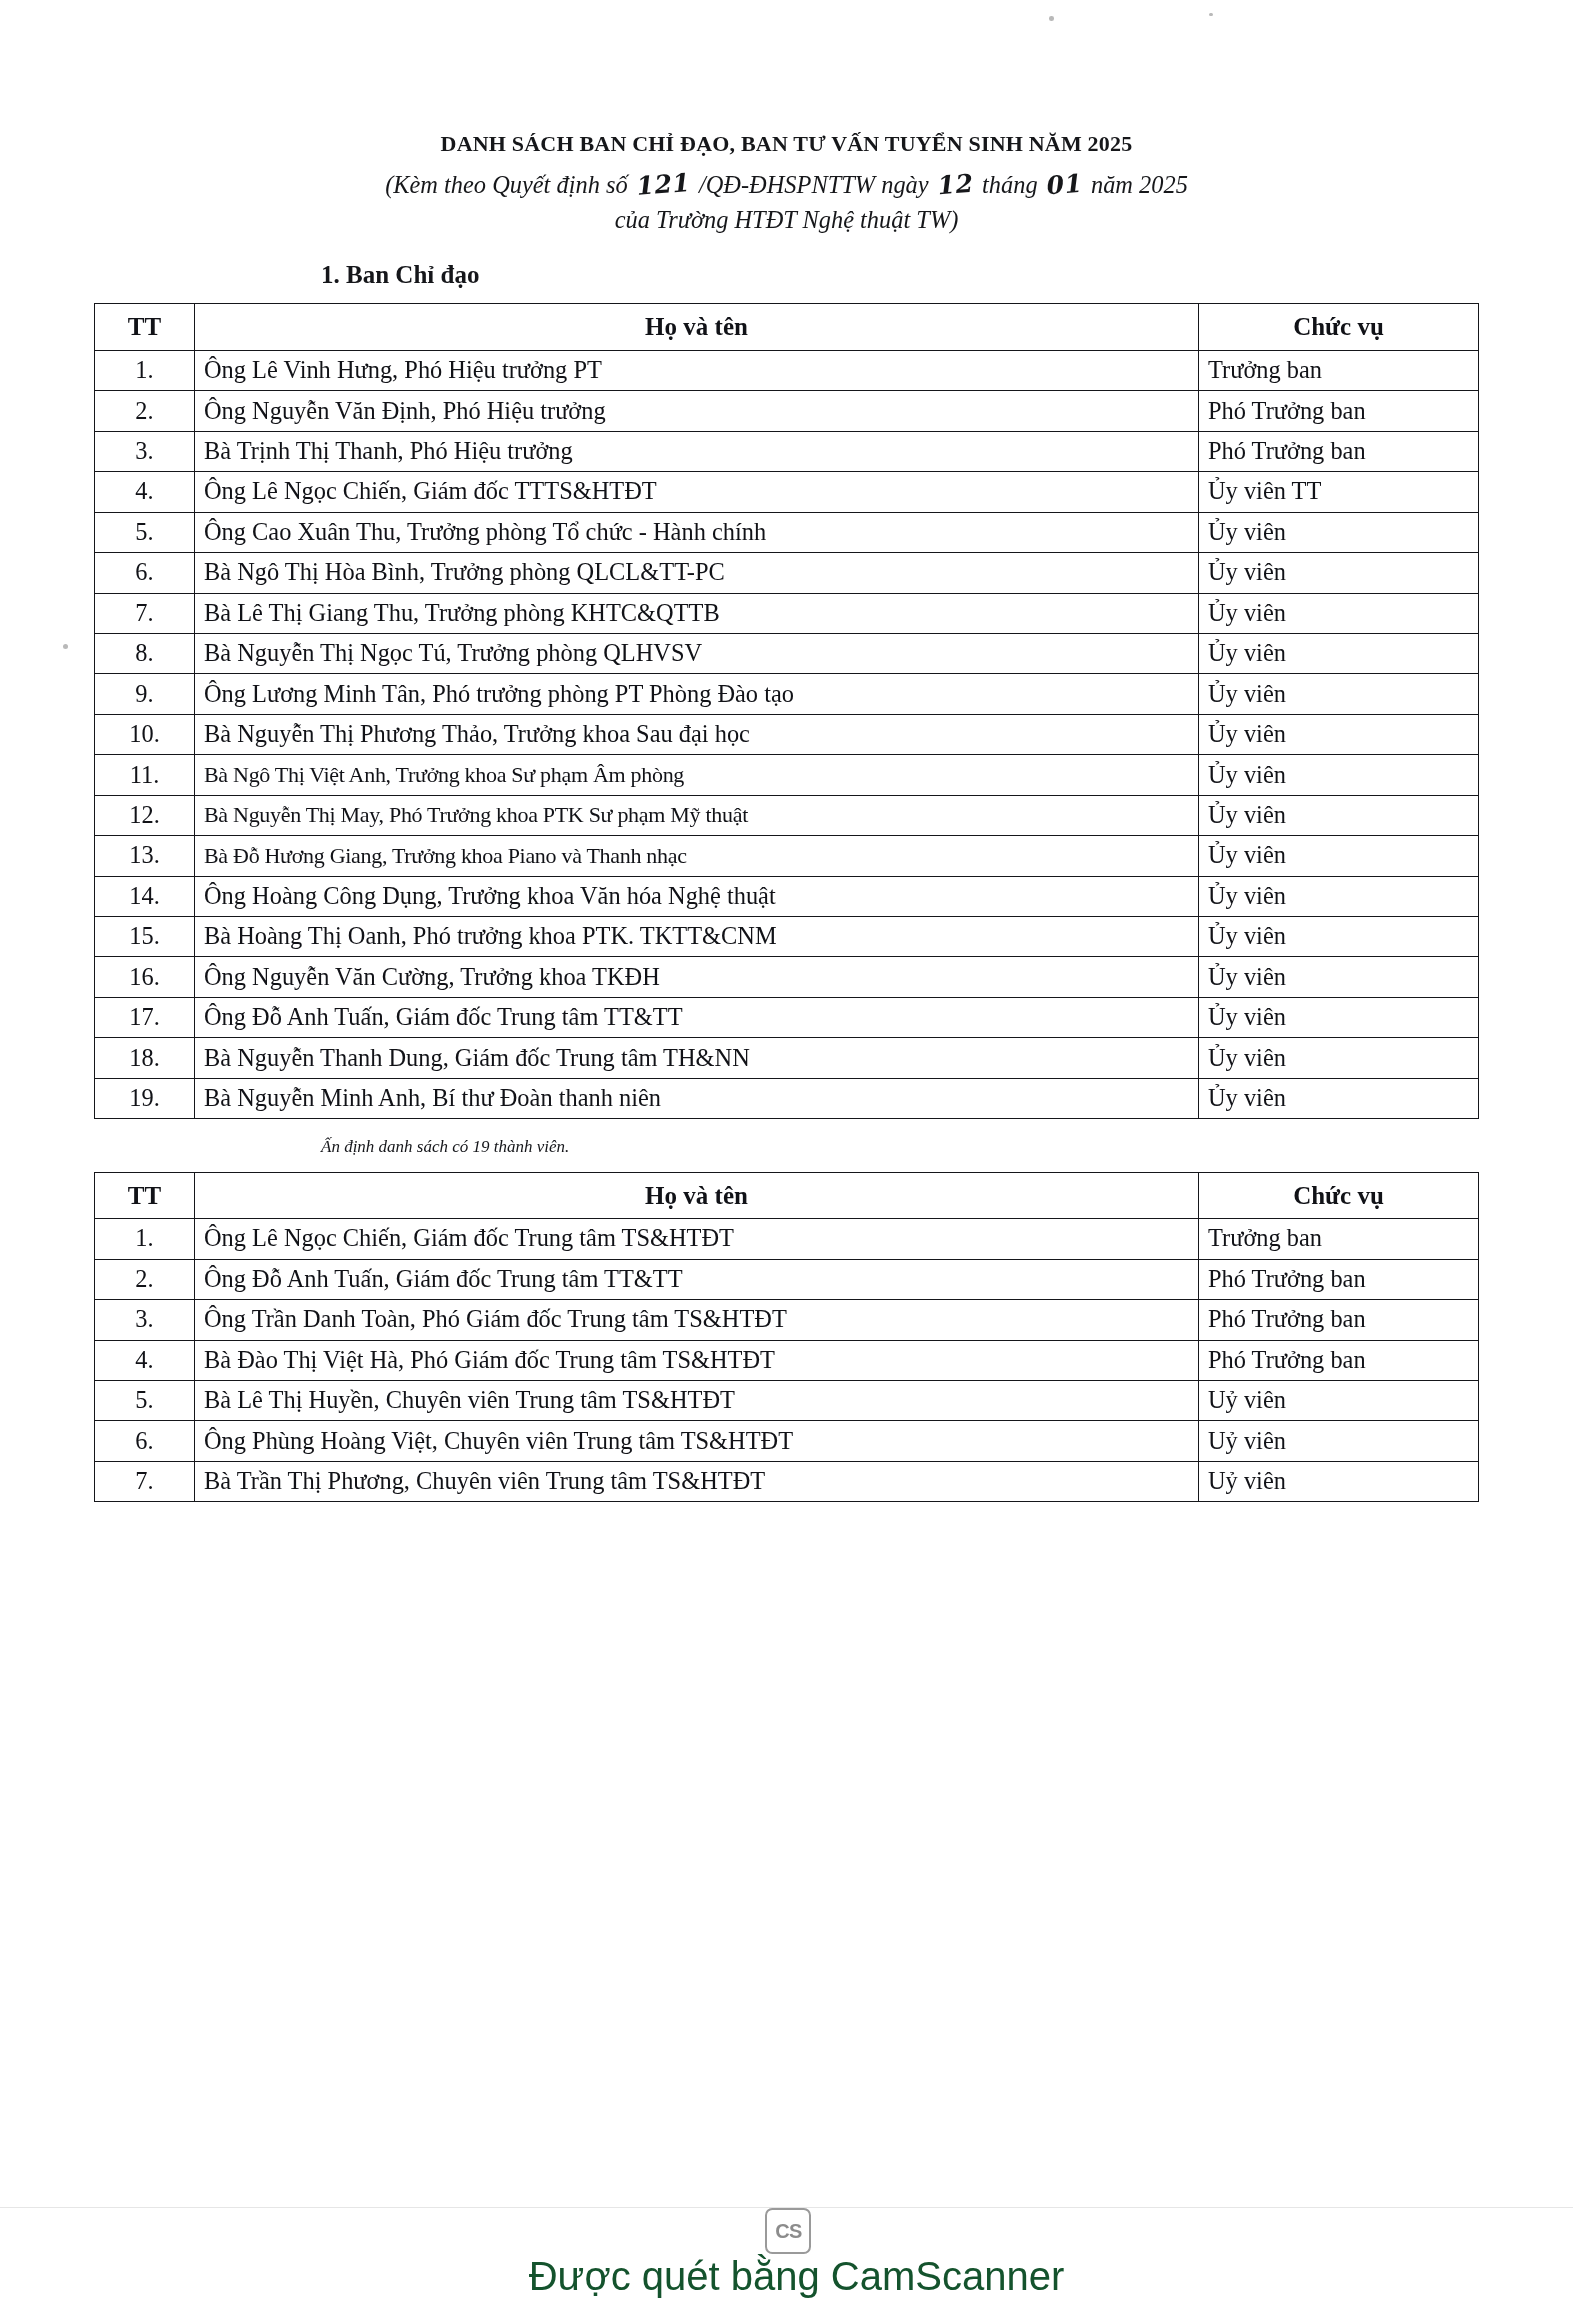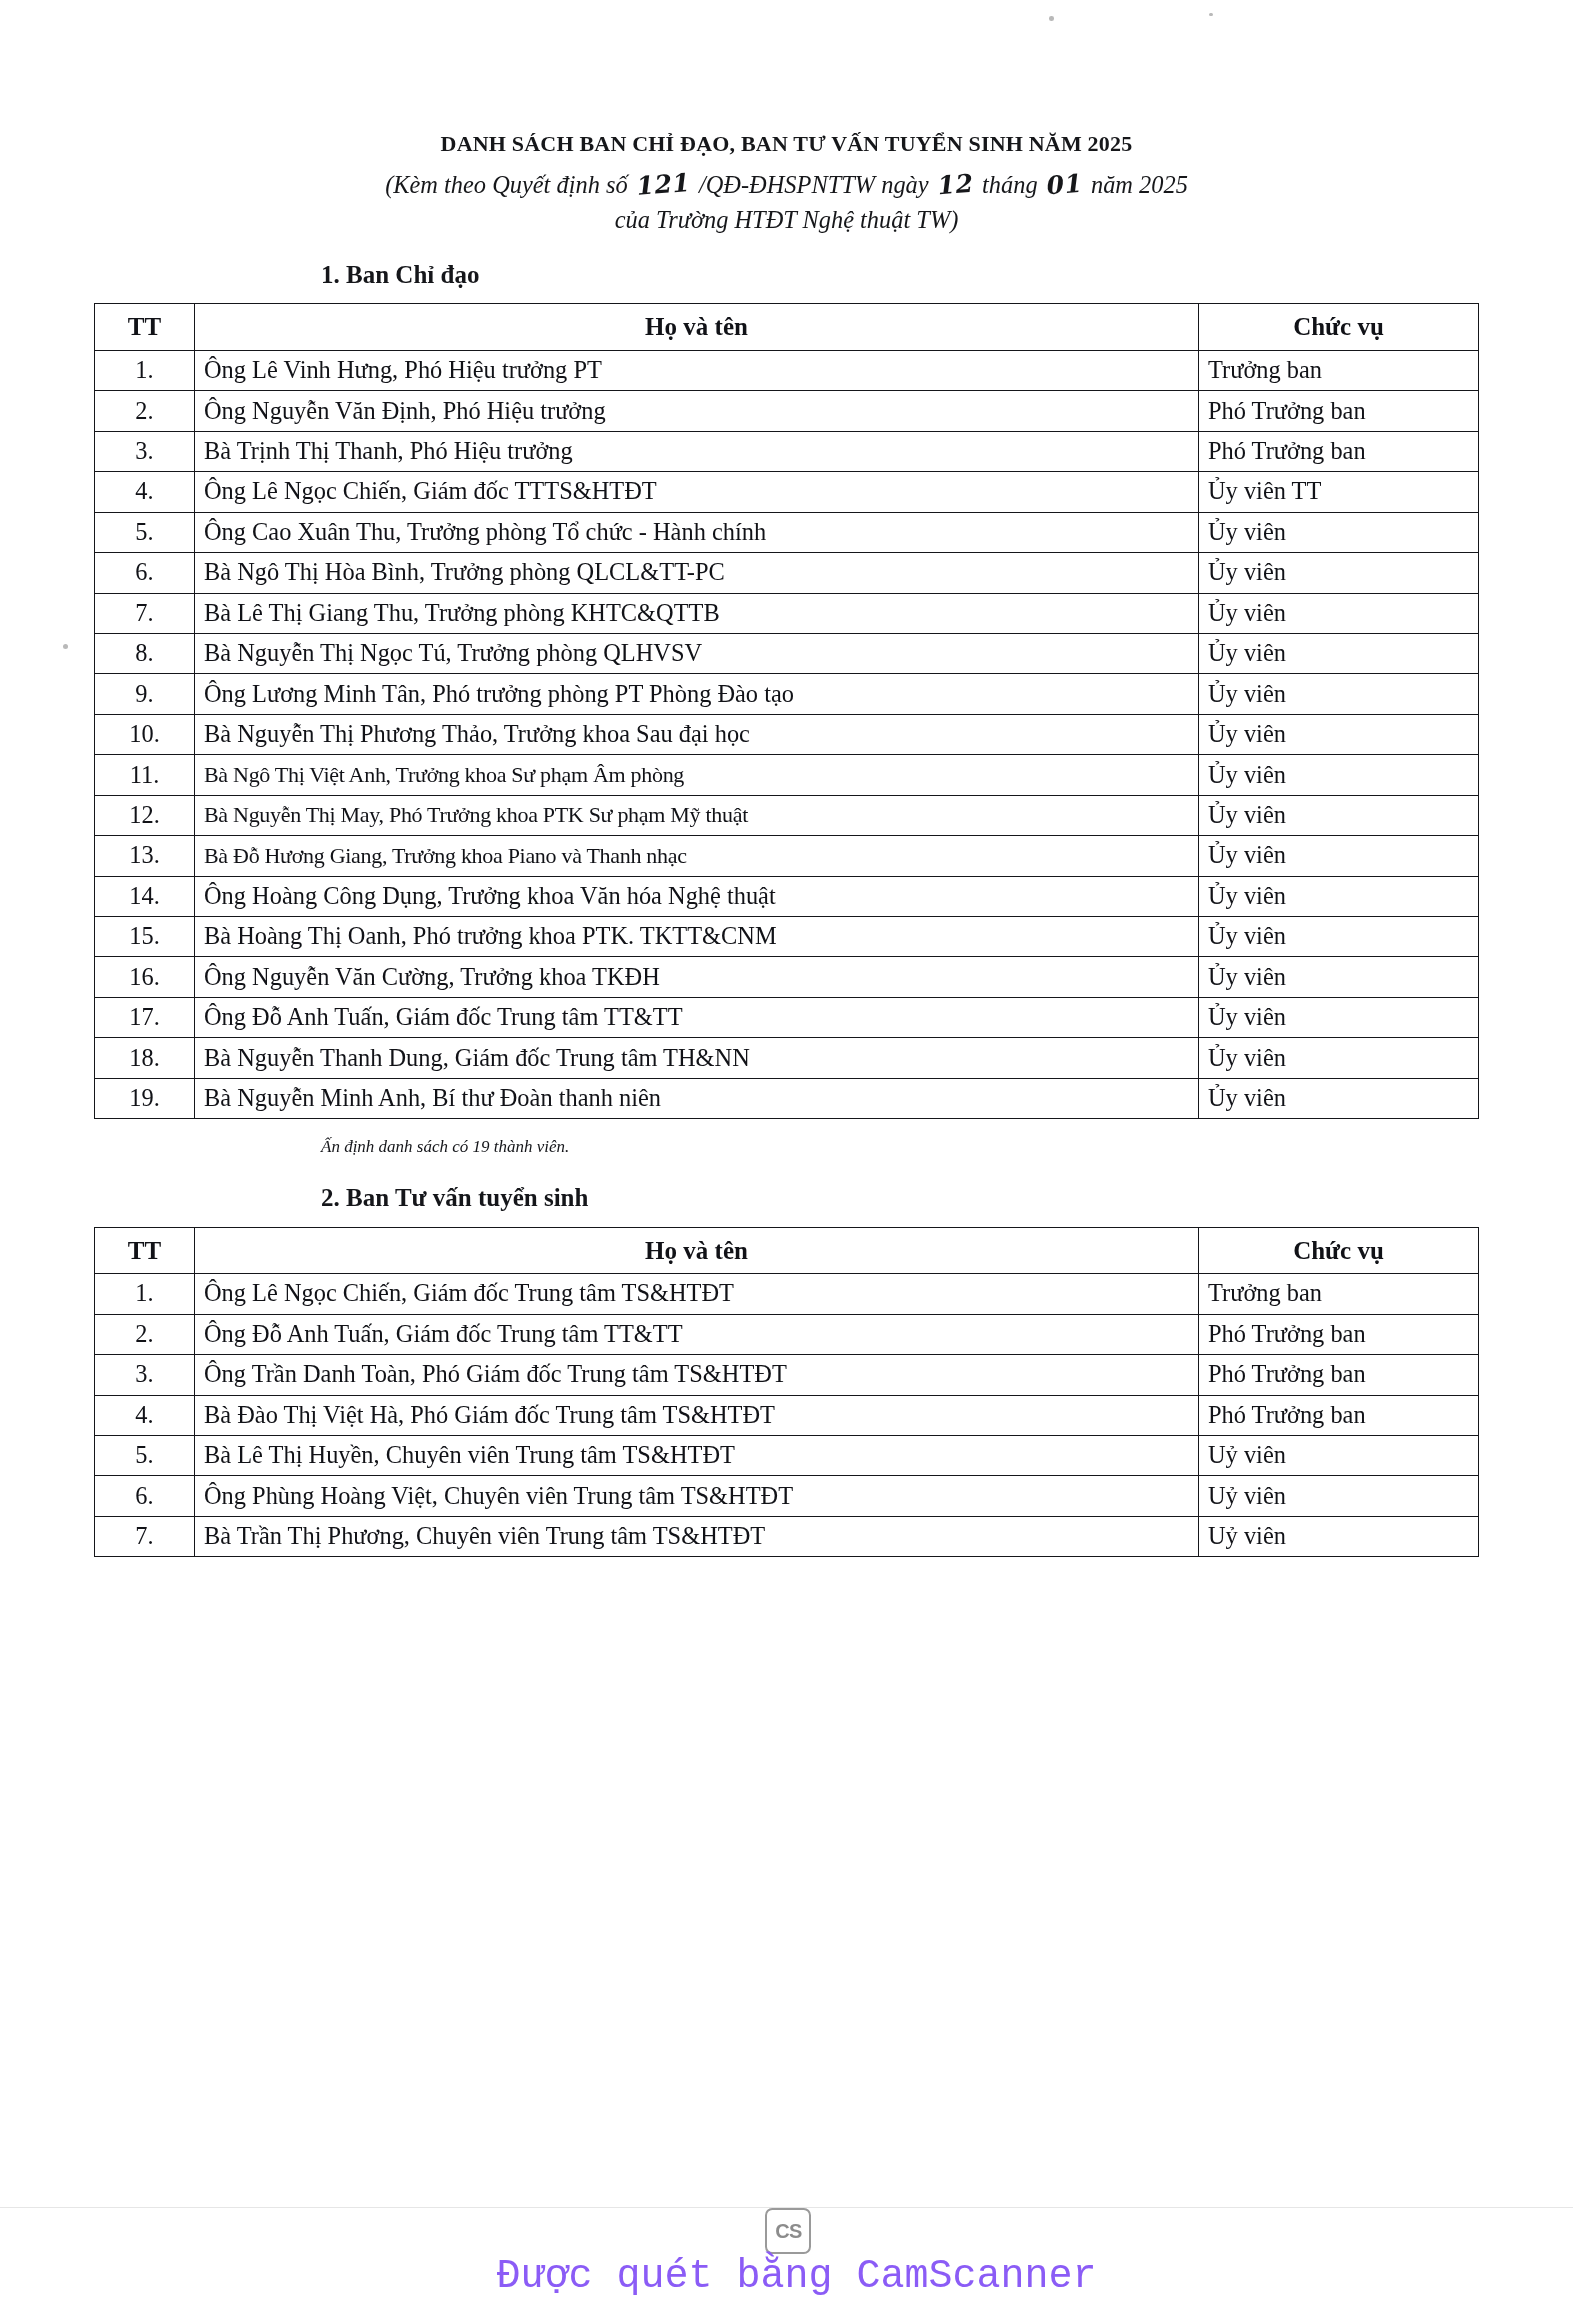--- a/index.html
+++ b/index.html
@@ -142,22 +142,22 @@
     font-family: "Liberation Sans", sans-serif;
     font-size: 20px;
     font-weight: bold;
     display: flex;
     align-items: center;
     justify-content: center;
     margin-right: 16.3px;
     letter-spacing: -0.9px;
   }
   .cs-text {
-    color: #8b5cf6;
-    font-family: Liberation Mono, monospace;
+    color: #14532d;
+    font-family: Liberation Sans, sans-serif;
     font-size: 40px;
   }
 </style>
 </head>
 <body>
 
 <div class="page">
 
   <div class="speck" style="left:1049px; top:16.3px; width:4.5px; height:4.5px;"></div>
   <div class="speck" style="left:1209px; top:12.7px; width:3.6px; height:3.6px;"></div>
@@ -288,21 +288,20 @@
         <tr>
             <td class="tt">19.</td>
             <td class="name">Bà Nguyễn Minh Anh, Bí thư Đoàn thanh niên</td>
             <td class="role">Ủy viên</td>
           </tr>
       </tbody>
     </table>
 
     <div class="note">Ấn định danh sách có 19 thành viên.</div>
 
-    <div class="section-head">2. Ban Tư vấn tuyển sinh</div>
 
     <table class="tbl">
       <colgroup>
         <col class="c-tt">
           <col class="c-name">
           <col class="c-role">
       </colgroup>
       <thead>
         <tr>
           <th>TT</th>

